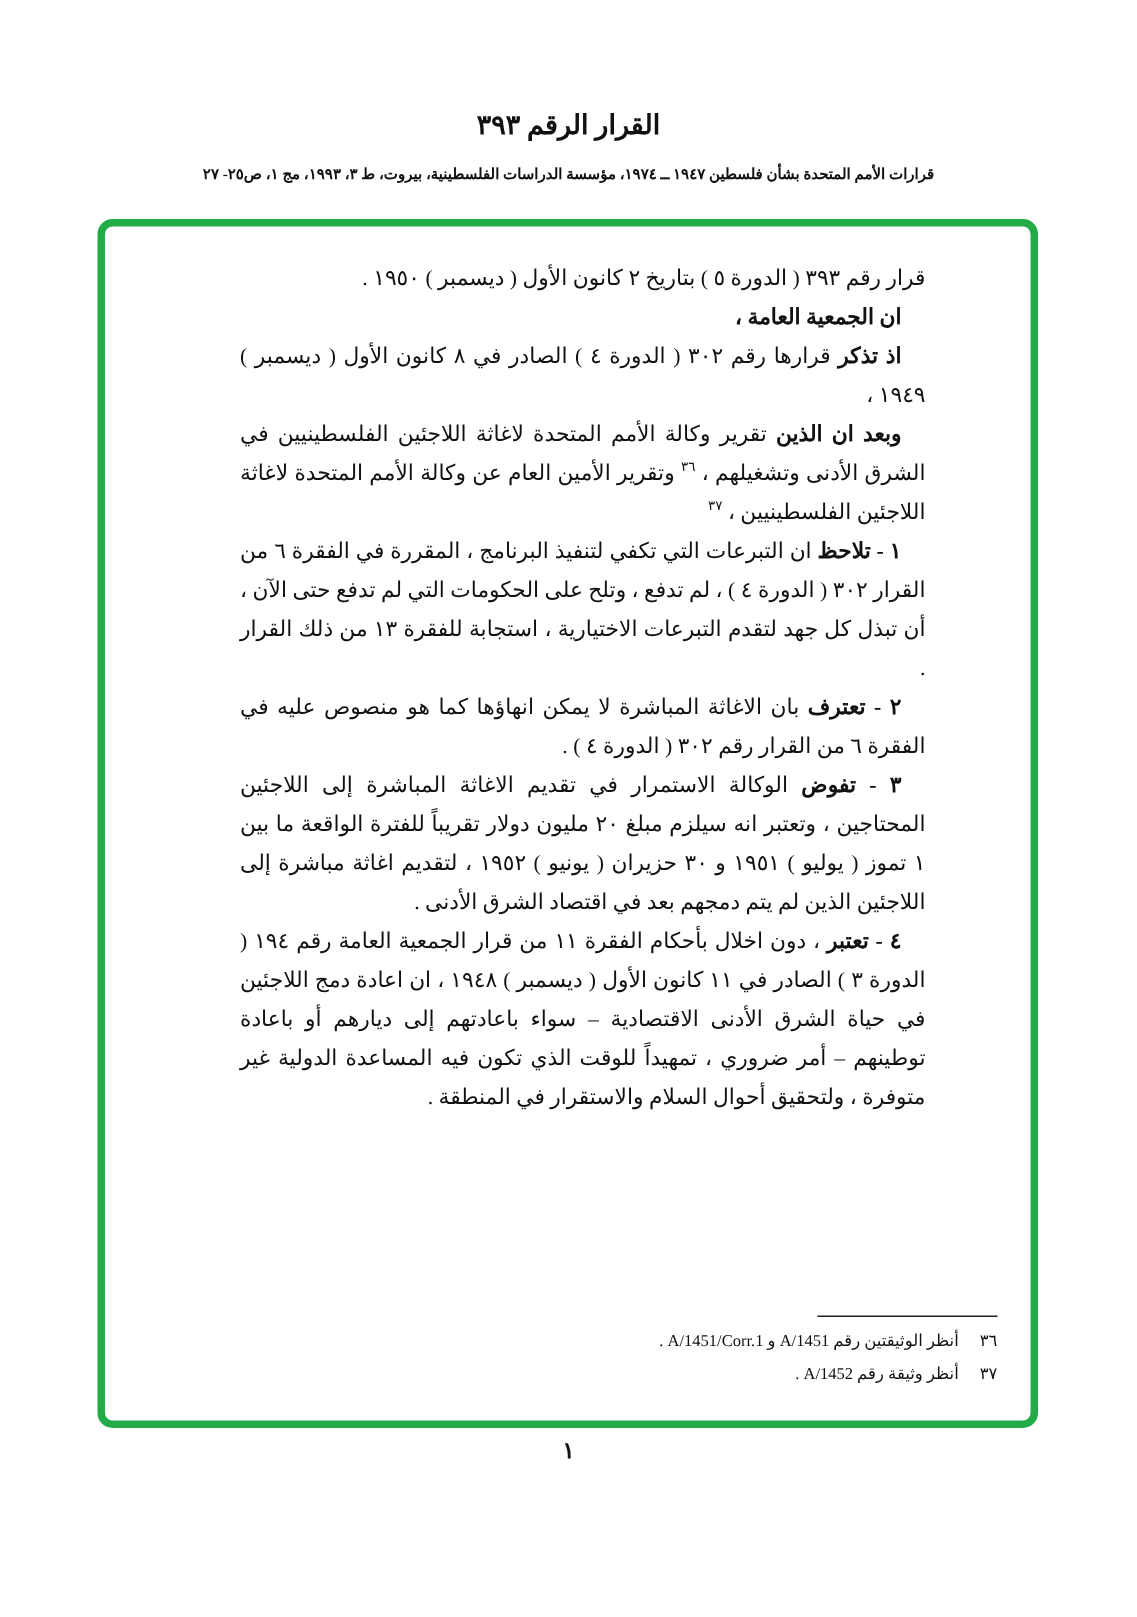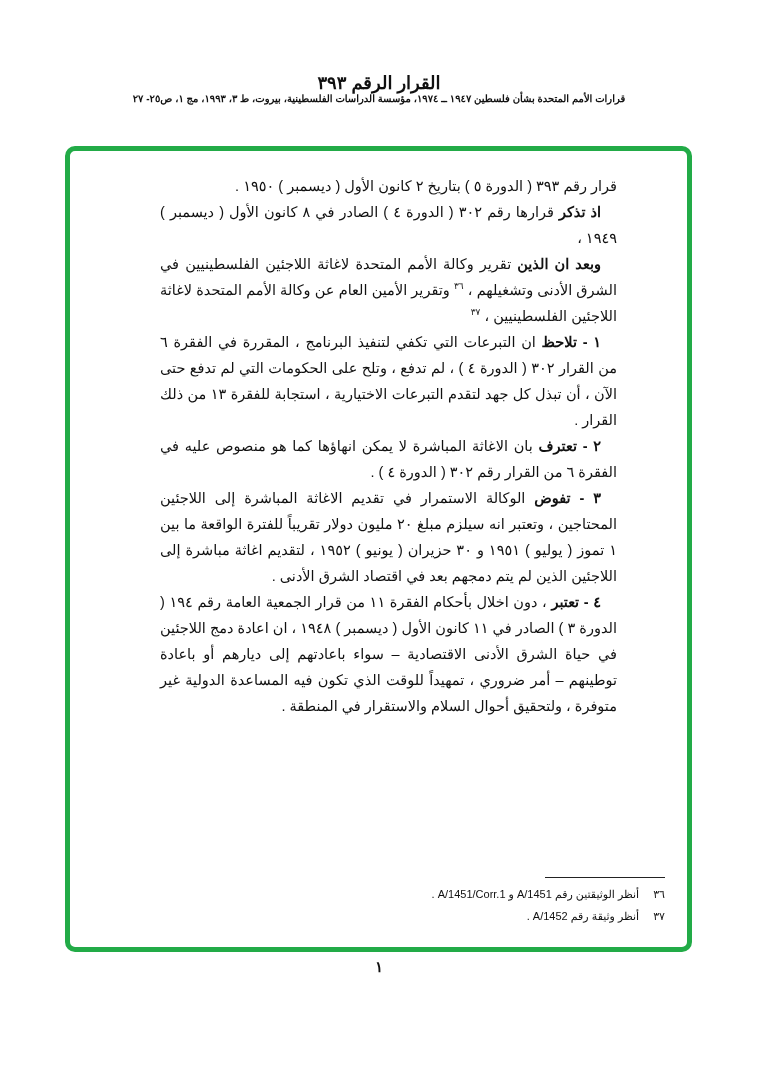--- a/index.html
+++ b/index.html
@@ -1,31 +1,31 @@
 <!DOCTYPE html>
 <html lang="ar"><head>
 <meta charset="utf-8">
 <style>
   html,body{margin:0;padding:0;background:#ffffff;}
   .page{
     position:relative;
     width:758px;height:1078px;
     background:#ffffff;
-    font-family:Liberation Sans, sans-serif;
+    font-family:Liberation Serif, serif;
     color:#111;
     overflow:hidden;
     border-radius:14px;
   }
   .doc-title{
     position:absolute;top:72px;left:0;right:0;
     margin:0;text-align:center;
     font-size:18px;font-weight:bold;direction:rtl;
   }
   .citation{
-    position:absolute;top:93px;left:15px;right:15px;
+    position:absolute;top:110px;left:15px;right:15px;
     text-align:center;font-size:10px;font-weight:bold;direction:rtl;
     white-space:nowrap;
   }
   .green-box{
     position:absolute;left:65px;top:146px;
     width:627px;height:806px;
     box-sizing:border-box;
     border:5px solid #22ab47;
     border-radius:10px;
     background:#ffffff;
@@ -73,20 +73,21 @@
 
   <div class="citation">قرارات الأمم المتحدة بشأن فلسطين ١٩٤٧ ــ ١٩٧٤، مؤسسة الدراسات الفلسطينية، بيروت، ط ٣، ١٩٩٣، مج ١، ص٢٥- ٢٧</div>
 
   <div class="green-box">
 
     <div class="text-col">
 
       <p class="res-heading">قرار رقم ٣٩٣ ( الدورة ٥ ) بتاريخ ٢ كانون الأول ( ديسمبر ) ١٩٥٠ .</p>
 
 
+      <p class="opening">ان الجمعية العامة ،</p>
 
       <p class="para"><b>اذ تذكر</b><span> قرارها رقم ٣٠٢ ( الدورة ٤ ) الصادر في ٨ كانون الأول ( ديسمبر ) ١٩٤٩ ،</span></p>
 
       <p class="para"><b>وبعد ان الذين</b><span> تقرير وكالة الأمم المتحدة لاغاثة اللاجئين الفلسطينيين في الشرق الأدنى وتشغيلهم ، </span><sup>٣٦</sup><span> وتقرير الأمين العام عن وكالة الأمم المتحدة لاغاثة اللاجئين الفلسطينيين ، </span><sup>٣٧</sup></p>
 
       <p class="para"><b>١ - تلاحظ</b><span> ان التبرعات التي تكفي لتنفيذ البرنامج ، المقررة في الفقرة ٦ من القرار ٣٠٢ ( الدورة ٤ ) ، لم تدفع ، وتلح على الحكومات التي لم تدفع حتى الآن ، أن تبذل كل جهد لتقدم التبرعات الاختيارية ، استجابة للفقرة ١٣ من ذلك القرار .</span></p>
 
       <p class="para"><b>٢ - تعترف</b><span> بان الاغاثة المباشرة لا يمكن انهاؤها كما هو منصوص عليه في الفقرة ٦ من القرار رقم ٣٠٢ ( الدورة ٤ ) .</span></p>
 
       <p class="para"><b>٣ - تفوض</b><span> الوكالة الاستمرار في تقديم الاغاثة المباشرة إلى اللاجئين المحتاجين ، وتعتبر انه سيلزم مبلغ ٢٠ مليون دولار تقريباً للفترة الواقعة ما بين ١ تموز ( يوليو ) ١٩٥١ و ٣٠ حزيران ( يونيو ) ١٩٥٢ ، لتقديم اغاثة مباشرة إلى اللاجئين الذين لم يتم دمجهم بعد في اقتصاد الشرق الأدنى .</span></p>

